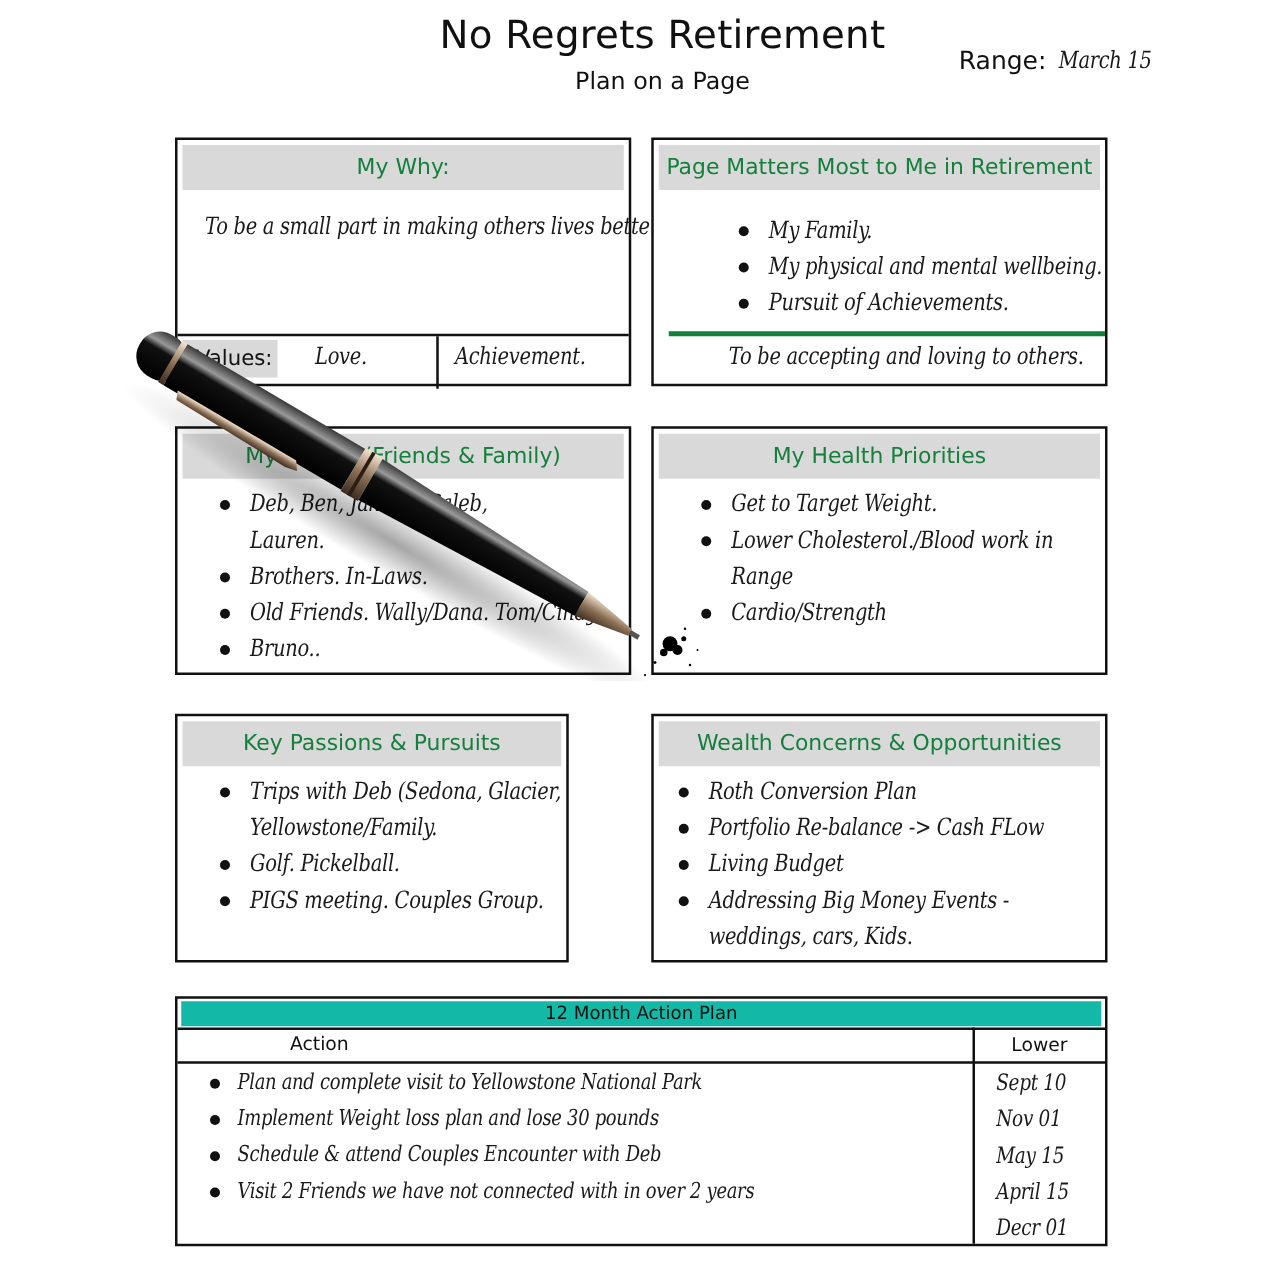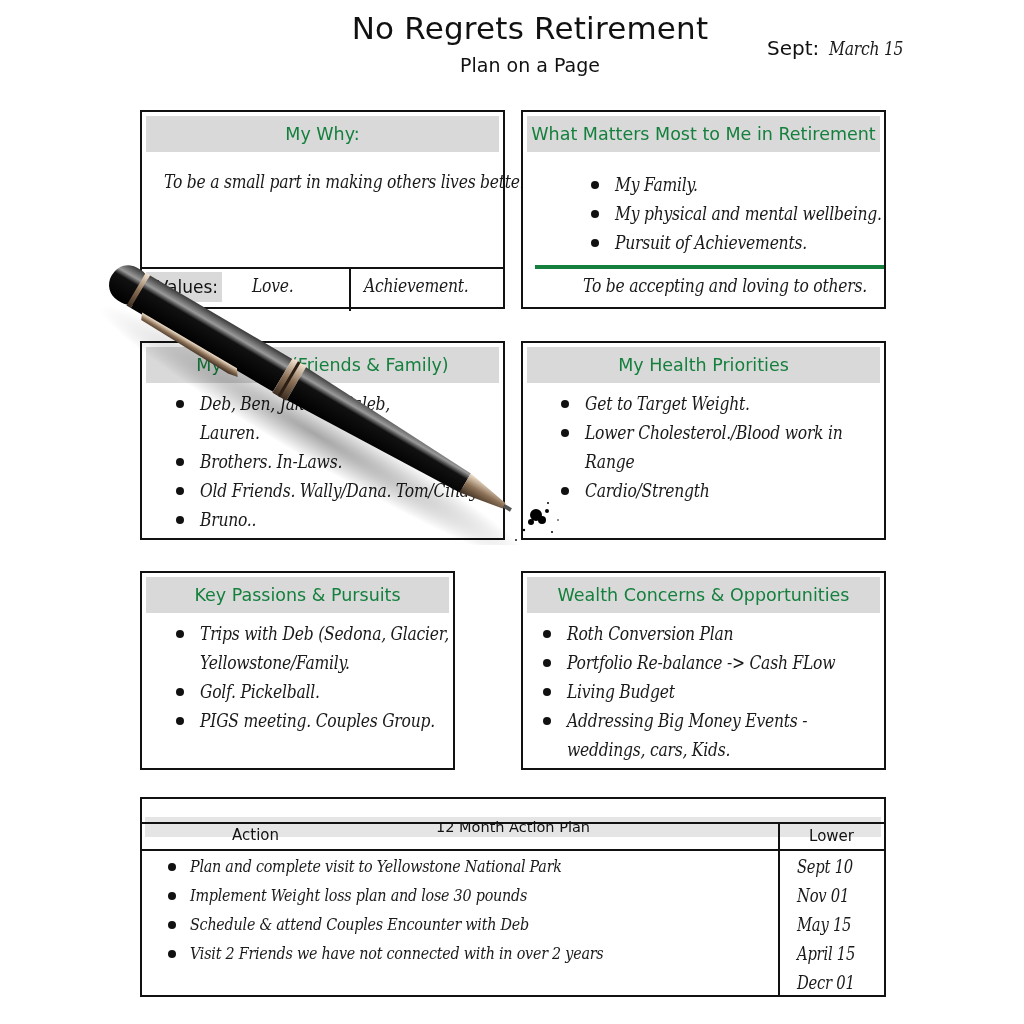--- a/index.html
+++ b/index.html
@@ -70,22 +70,22 @@
     .matters-footer-text { position: absolute; left: 48px; top: 5px; font-size: 19px; }
 
     #people { left: 140px; top: 341px; width: 365px; height: 199px; }
     #health { left: 521px; top: 341px; width: 365px; height: 199px; }
     #passions { left: 140px; top: 571px; width: 315px; height: 199px; }
     #wealth { left: 521px; top: 571px; width: 365px; height: 199px; }
 
     
     #action-plan { left: 140px; top: 797px; width: 746px; height: 200px; }
     .ap-title {
-      position: absolute; left: 3px; right: 3px; top: 2px; height: 20px; background: #e5e5e5;
-      display: flex; align-items: center; justify-content: center; font-size: 14.5px; margin-top: 16px;
+      position: absolute; left: 3px; right: 3px; top: 2px; height: 20px; background: #14b8a6;
+      display: flex; align-items: center; justify-content: center; font-size: 14.5px;
     }
     .ap-header {
       position: absolute; left: 0; right: 0; top: 23px; height: 25px; border-top: 2px solid #111; border-bottom: 2px solid #111;
     }
     .ap-col-action { position: absolute; left: 90px; top: 2px; font-size: 15px; }
     .ap-col-date { position: absolute; right: 30px; top: 3px; font-size: 15px; }
     .ap-divider { position: absolute; left: 636px; top: 23px; bottom: 0; width: 2px; background: #111; }
     .ap-list { left: 48px; top: 53px; }
     .ap-list li { font-size: 17.5px; }
     .ap-list li .dot { left: -22px; }
@@ -96,37 +96,37 @@
     .pen {
       position: absolute; left: 96px; top: 245px; width: 470px; height: 300px; pointer-events: none;
     }
   </style>
 </head>
 <body>
 
 <div class="title">No Regrets Retirement</div>
 <div class="subtitle">Plan on a Page</div>
 <div class="date-wrap">
-  <span class="date-label">Sept:</span>
+  <span class="date-label">Range:</span>
   <span class="date-value hand">March 15</span>
 </div>
 
 <div class="box" id="why">
   <div class="box-header">My Why:</div>
   <div class="why-text hand">To be a small part in making others lives better.</div>
   <div class="values-row">
     <div class="values-label">Values:</div>
     <div class="value-1 hand">Love.</div>
     <div class="values-divider"></div>
     <div class="value-2 hand">Achievement.</div>
   </div>
 </div>
 
 <div class="box" id="matters">
-  <div class="box-header">What Matters Most to Me in Retirement</div>
+  <div class="box-header">Page Matters Most to Me in Retirement</div>
   <ul class="bullets" style="left:92px; top:58px;">
     <li><span class="dot"></span><span class="hand">My Family.</span></li>
     <li><span class="dot"></span><span class="hand">My physical and mental wellbeing.</span></li>
     <li><span class="dot"></span><span class="hand">Pursuit of Achievements.</span></li>
   </ul>
   <div class="matters-footer">
     <div class="matters-footer-text hand">To be accepting and loving to others.</div>
   </div>
 </div>
 

